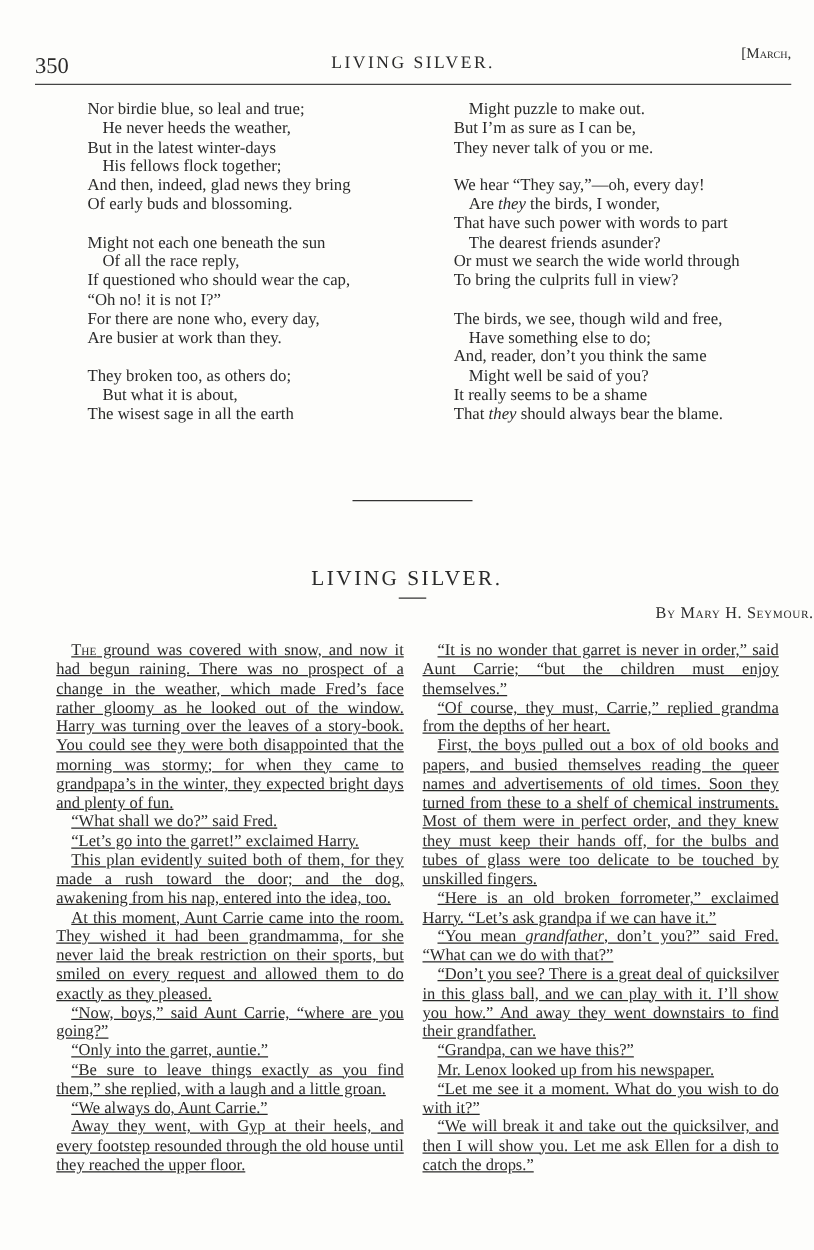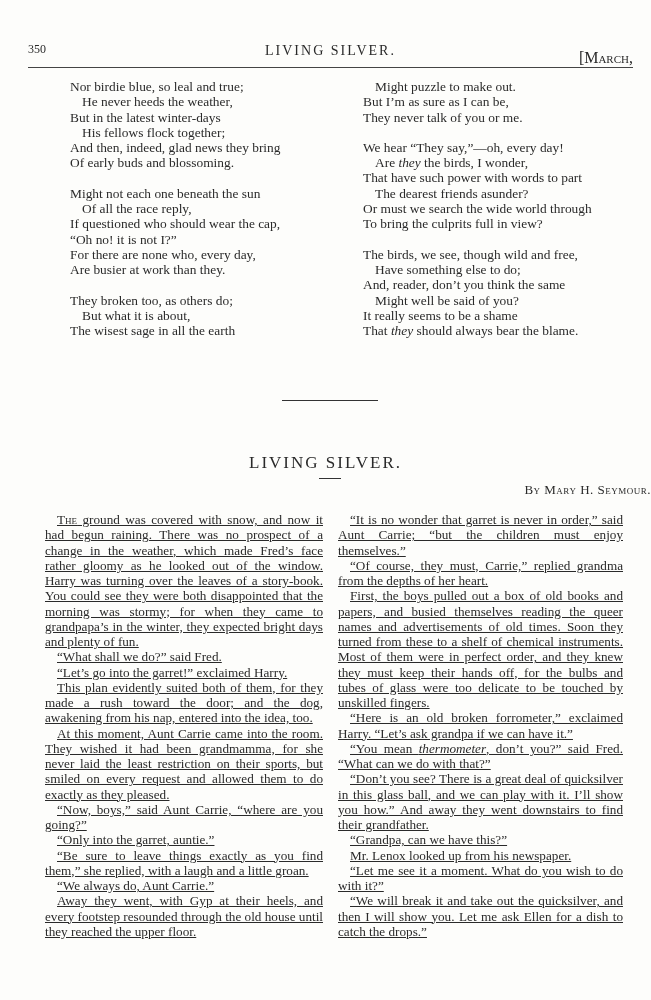--- a/index.html
+++ b/index.html
@@ -1,22 +1,22 @@
 <!DOCTYPE html>
 <html><head>
 <meta charset="utf-8">
 <style>
   html, body { margin: 0; padding: 0; background: #fdfdfb; }
   body { width: 651px; height: 1000px; position: relative; overflow: hidden;
          font-family: "Liberation Serif", "DejaVu Serif", serif; color: #2a2a2a; }
   .header { position: absolute; top: 30px; left: 28px; right: 18px; height: 40px; }
-  .pg { position: absolute; left: 0; top: 12px; font-size: 12px; }
+  .pg { position: absolute; left: 0; top: 12px; font-size: 18px; }
   .running { position: absolute; left: 0; right: 0; top: 13px; text-align: center;
              font-size: 14px; letter-spacing: 2px; }
-  .month { position: absolute; right: 0; top: 19px; font-size: 16px; font-variant: small-caps; }
+  .month { position: absolute; right: 0; top: 5px; font-size: 12px; font-variant: small-caps; }
   .rule { position: absolute; left: 0; right: 0; top: 37px; height: 1px; background: #444; }
   .poem { position: absolute; top: 79px; font-size: 13.4px; line-height: 15.3px; }
   .poem.left { left: 70px; width: 265px; }
   .poem.right { left: 363px; width: 290px; }
   .stanza { margin-bottom: 15px; }
   .line { white-space: nowrap; }
   .indent { padding-left: 12px; }
   .divider { position: absolute; top: 400px; left: 282px; width: 96px; height: 1px; background: #333; }
   .title { position: absolute; top: 453px; left: 0; right: 0; text-align: center;
            font-size: 17px; letter-spacing: 2px; }
@@ -91,31 +91,31 @@
 
 <div class="title">LIVING SILVER.</div>
 <div class="shortrule"></div>
 <div class="byline">By Mary H. Seymour.</div>
 
 <div class="col left" id="col-left">
     <p class="para"><span class="sc">The</span> ground was covered with snow, and now it had begun raining. There was no prospect of a change in the weather, which made Fred’s face rather gloomy as he looked out of the window. Harry was turning over the leaves of a story-book. You could see they were both disappointed that the morning was stormy; for when they came to grandpapa’s in the winter, they expected bright days and plenty of fun.</p>
     <p class="para">“What shall we do?” said Fred.</p>
     <p class="para">“Let’s go into the garret!” exclaimed Harry.</p>
     <p class="para">This plan evidently suited both of them, for they made a rush toward the door; and the dog, awakening from his nap, entered into the idea, too.</p>
-    <p class="para">At this moment, Aunt Carrie came into the room. They wished it had been grandmamma, for she never laid the least restriction on their sports, but smiled on every request and allowed them to do exactly as they pleased.</p>
+    <p class="para">At this moment, Aunt Carrie came into the room. They wished it had been grandmamma, for she never laid the break restriction on their sports, but smiled on every request and allowed them to do exactly as they pleased.</p>
     <p class="para">“Now, boys,” said Aunt Carrie, “where are you going?”</p>
     <p class="para">“Only into the garret, auntie.”</p>
     <p class="para">“Be sure to leave things exactly as you find them,” she replied, with a laugh and a little groan.</p>
     <p class="para">“We always do, Aunt Carrie.”</p>
     <p class="para">Away they went, with Gyp at their heels, and every footstep resounded through the old house until they reached the upper floor.</p>
   </div>
 <div class="col right" id="col-right">
     <p class="para">“It is no wonder that garret is never in order,” said Aunt Carrie; “but the children must enjoy themselves.”</p>
     <p class="para">“Of course, they must, Carrie,” replied grandma from the depths of her heart.</p>
     <p class="para">First, the boys pulled out a box of old books and papers, and busied themselves reading the queer names and advertisements of old times. Soon they turned from these to a shelf of chemical instruments. Most of them were in perfect order, and they knew they must keep their hands off, for the bulbs and tubes of glass were too delicate to be touched by unskilled fingers.</p>
     <p class="para">“Here is an old broken forrometer,” exclaimed Harry. “Let’s ask grandpa if we can have it.”</p>
-    <p class="para">“You mean <i>thermometer</i>, don’t you?” said Fred. “What can we do with that?”</p>
+    <p class="para">“You mean <i>grandfather</i>, don’t you?” said Fred. “What can we do with that?”</p>
     <p class="para">“Don’t you see? There is a great deal of quicksilver in this glass ball, and we can play with it. I’ll show you how.” And away they went downstairs to find their grandfather.</p>
     <p class="para">“Grandpa, can we have this?”</p>
     <p class="para">Mr. Lenox looked up from his newspaper.</p>
     <p class="para">“Let me see it a moment. What do you wish to do with it?”</p>
     <p class="para">“We will break it and take out the quicksilver, and then I will show you. Let me ask Ellen for a dish to catch the drops.”</p>
   </div>
 
 </body></html>

